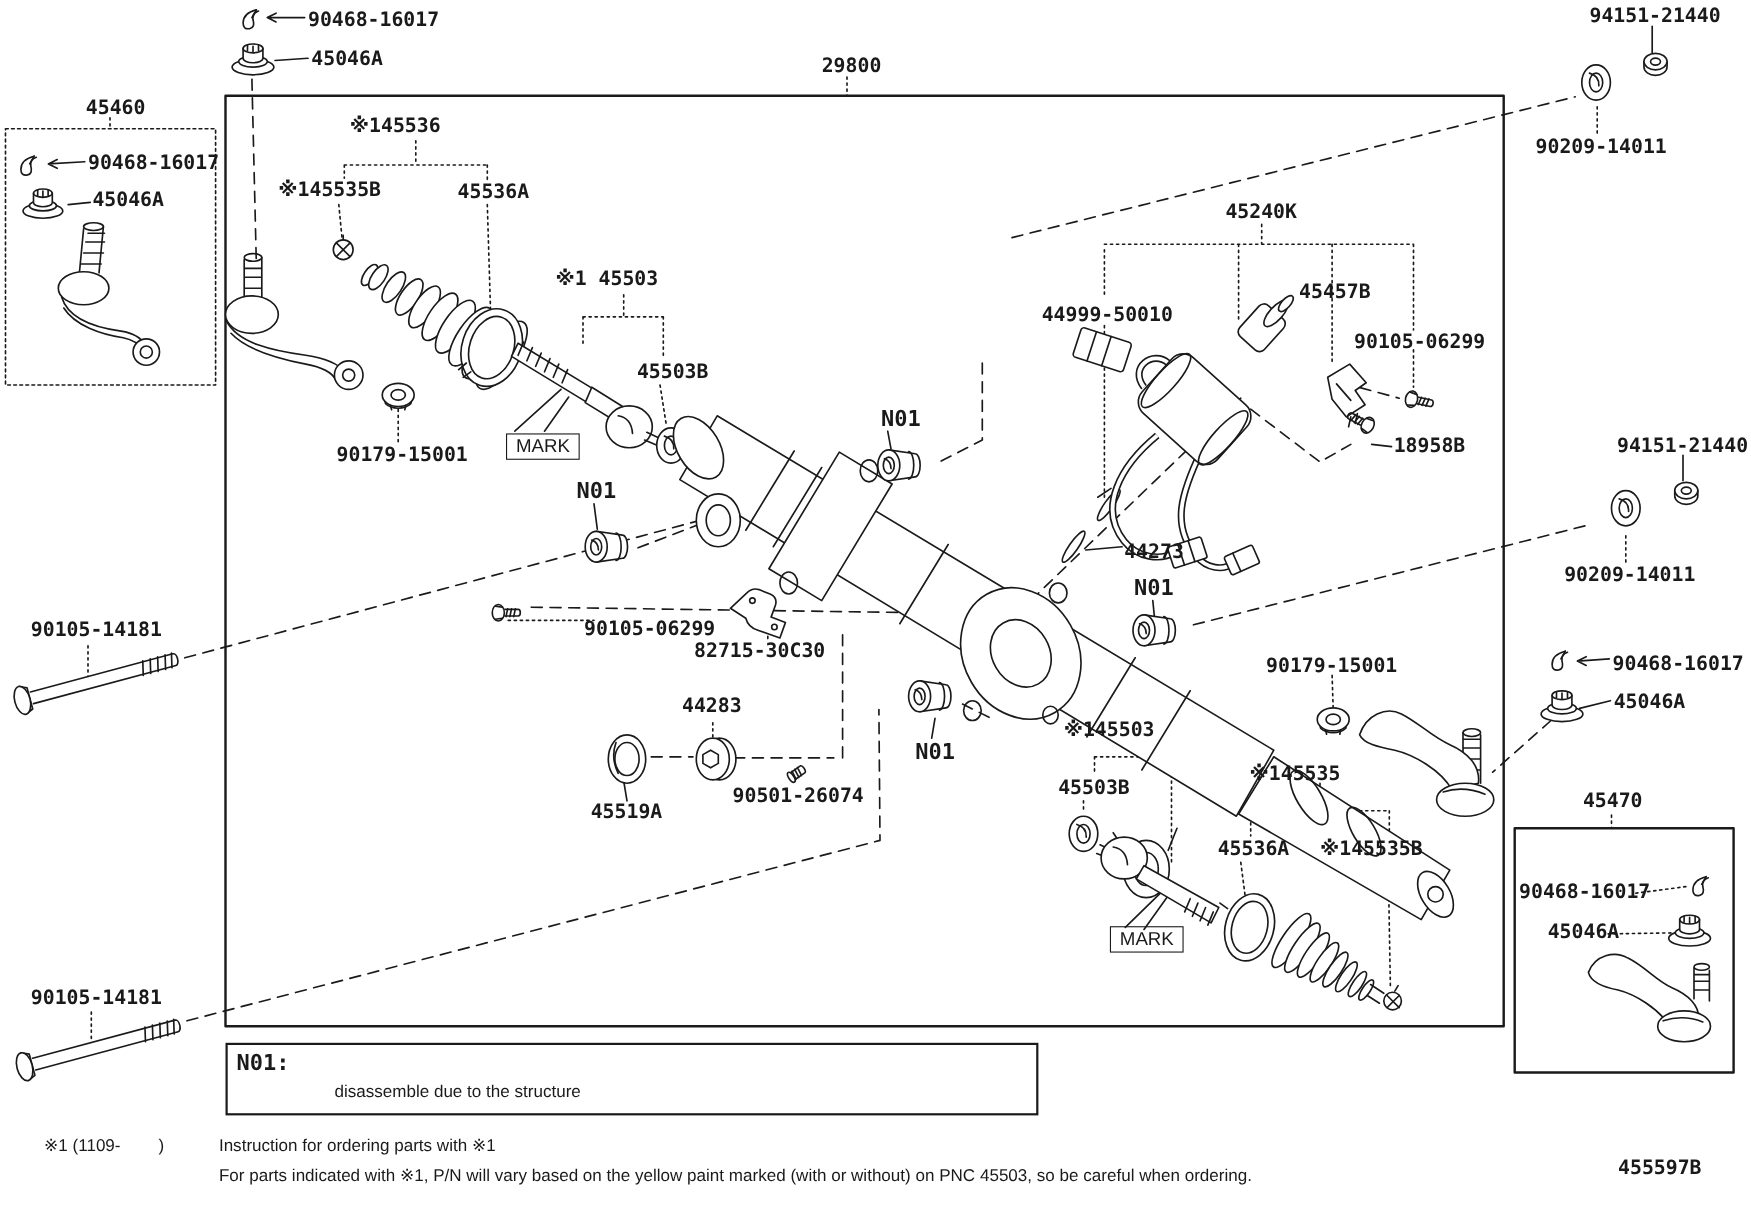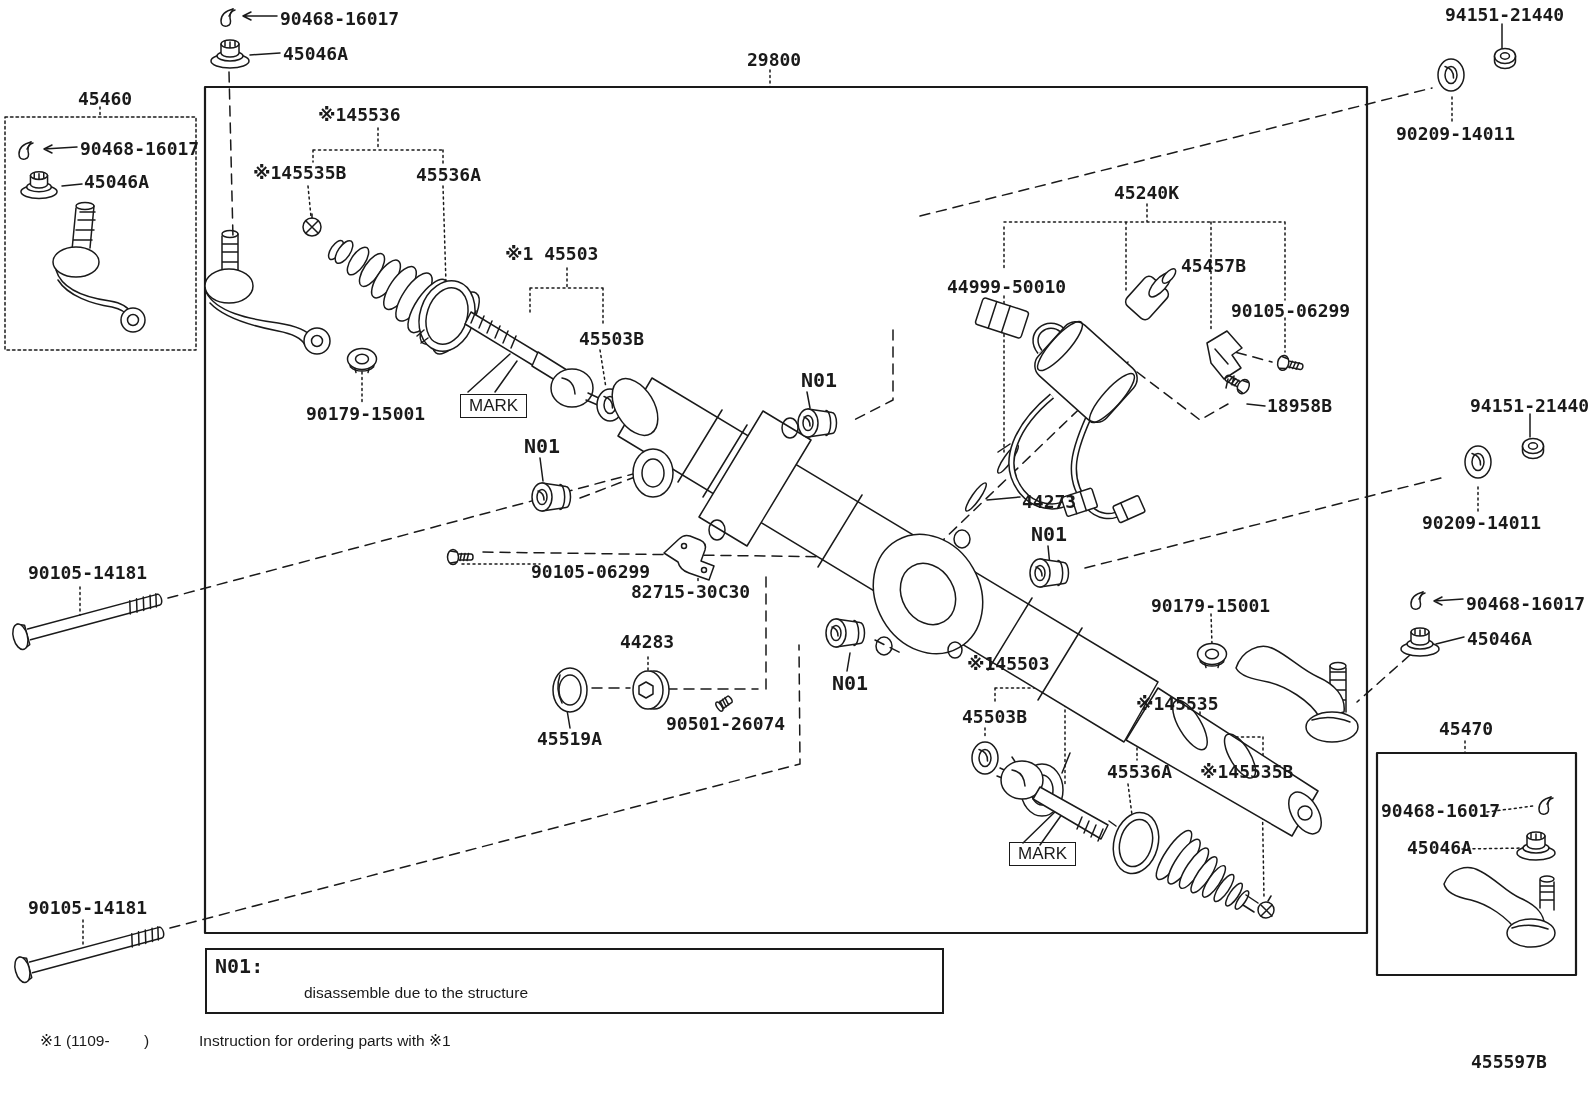--- a/index.html
+++ b/index.html
@@ -434,15 +434,16 @@
       <div class="plbl" style="left: 28px; top: 898px;">90105-14181</div>
     </div>
 
 <div id="note-box">
   <span class="code"><span>N01</span><span>:</span></span>
   <span class="l2">disassemble  due to the structure</span>
 </div>
 
 <div class="foot" id="foot-marker">※1 (1109-        )</div>
 <div class="foot" id="foot-line1">Instruction for ordering parts with ※1</div>
+<div class="foot" id="foot-line2">For parts indicated with ※1, P/N will vary based on the yellow paint marked (with or without) on PNC 45503, so be careful when ordering.</div>
 <div id="doc-number">455597B</div>
 
 </div>
 
 </body></html>

